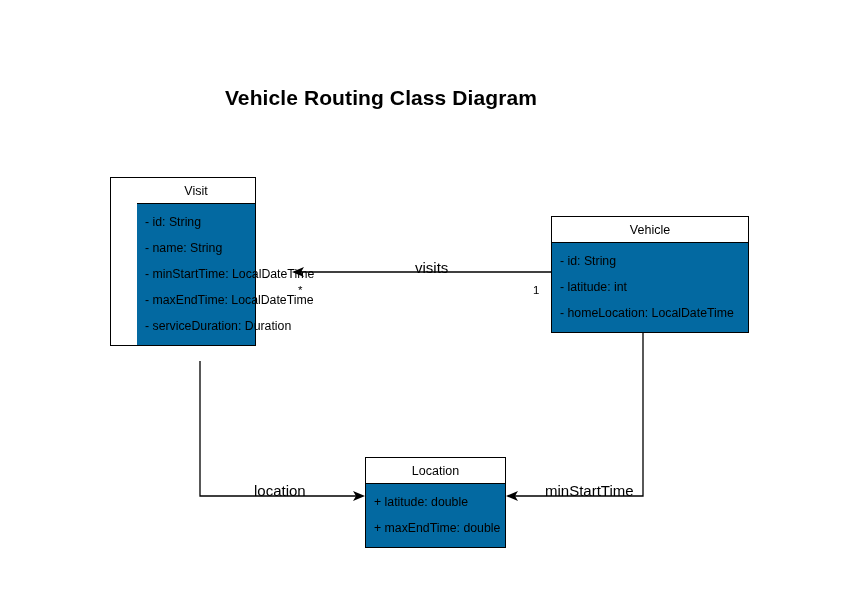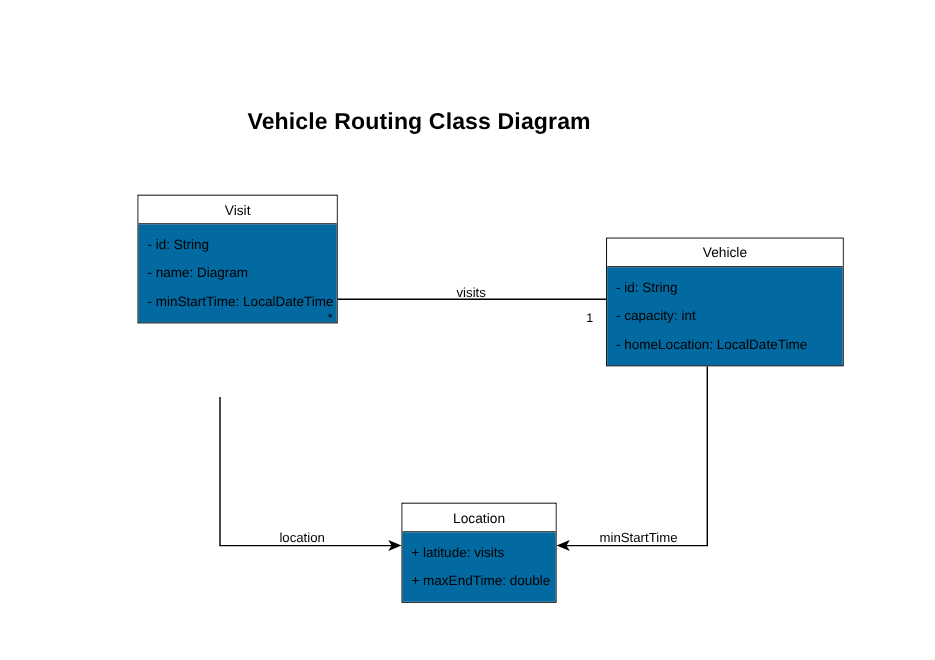--- a/index.html
+++ b/index.html
@@ -33,21 +33,20 @@
   .diagram-title {
     position: absolute;
     left: 0;
     top: 86px;
     width: 762px;
     text-align: center;
     font-size: 21px;
     font-weight: bold;
     letter-spacing: 0.1px;
     color: #000000;
-    margin-top: 13px;
   }
 
   
   .uml-class {
     position: absolute;
     box-sizing: border-box;
     border: 1.3px solid #000000;
     background: #ffffff;
     z-index: 2;
   }
@@ -68,28 +67,28 @@
   }
   .uml-attr {
     font-size: 12.3px;
     line-height: 26px;
     height: 26px;
     padding-left: 8px;
     white-space: nowrap;
   }
 
   
-  #class-visit    { left: 125px; top: 177px; width: 182px; }
-  #class-vehicle  { left: 551px; top: 216px; width: 216px; }
+  #class-visit    { left: 110px; top: 177px; width: 146px; padding-left: 26px; }
+  #class-vehicle  { left: 551px; top: 216px; width: 198px; }
   #class-location { left: 365px; top: 457px; width: 141px; }
 
   
   .edge-label {
     position: absolute;
-    font-size: 12px;
+    font-size: 15px;
     color: #000000;
     white-space: nowrap;
     z-index: 3;
     background: transparent;
     text-align: right;
   }
   .mult-label {
     position: absolute;
     font-size: 11.4px;
     color: #000000;
@@ -139,35 +138,37 @@
   <div class="mult-label" id="mult-vehicle-end">1</div>
 
   <div class="edge-label" id="label-location">location</div>
 
   <div class="edge-label" id="label-homelocation">minStartTime</div>
 
   <div class="uml-class" id="class-visit">
     <div class="uml-class-name">Visit</div>
     <div class="uml-attrs">
       <div class="uml-attr">- id: String</div>
-      <div class="uml-attr">- name: Diagram</div>
+      <div class="uml-attr">- name: String</div>
       <div class="uml-attr">- minStartTime: LocalDateTime</div>
+      <div class="uml-attr">- maxEndTime: LocalDateTime</div>
+      <div class="uml-attr">- serviceDuration: Duration</div>
     </div>
   </div>
 
   <div class="uml-class" id="class-vehicle">
     <div class="uml-class-name">Vehicle</div>
     <div class="uml-attrs">
       <div class="uml-attr">- id: String</div>
-      <div class="uml-attr">- capacity: int</div>
+      <div class="uml-attr">- latitude: int</div>
       <div class="uml-attr">- homeLocation: LocalDateTime</div>
     </div>
   </div>
 
   <div class="uml-class" id="class-location">
     <div class="uml-class-name">Location</div>
     <div class="uml-attrs">
-      <div class="uml-attr">+ latitude: visits</div>
+      <div class="uml-attr">+ latitude: double</div>
       <div class="uml-attr">+ maxEndTime: double</div>
     </div>
   </div>
 
 </div>
 
 </body></html>

